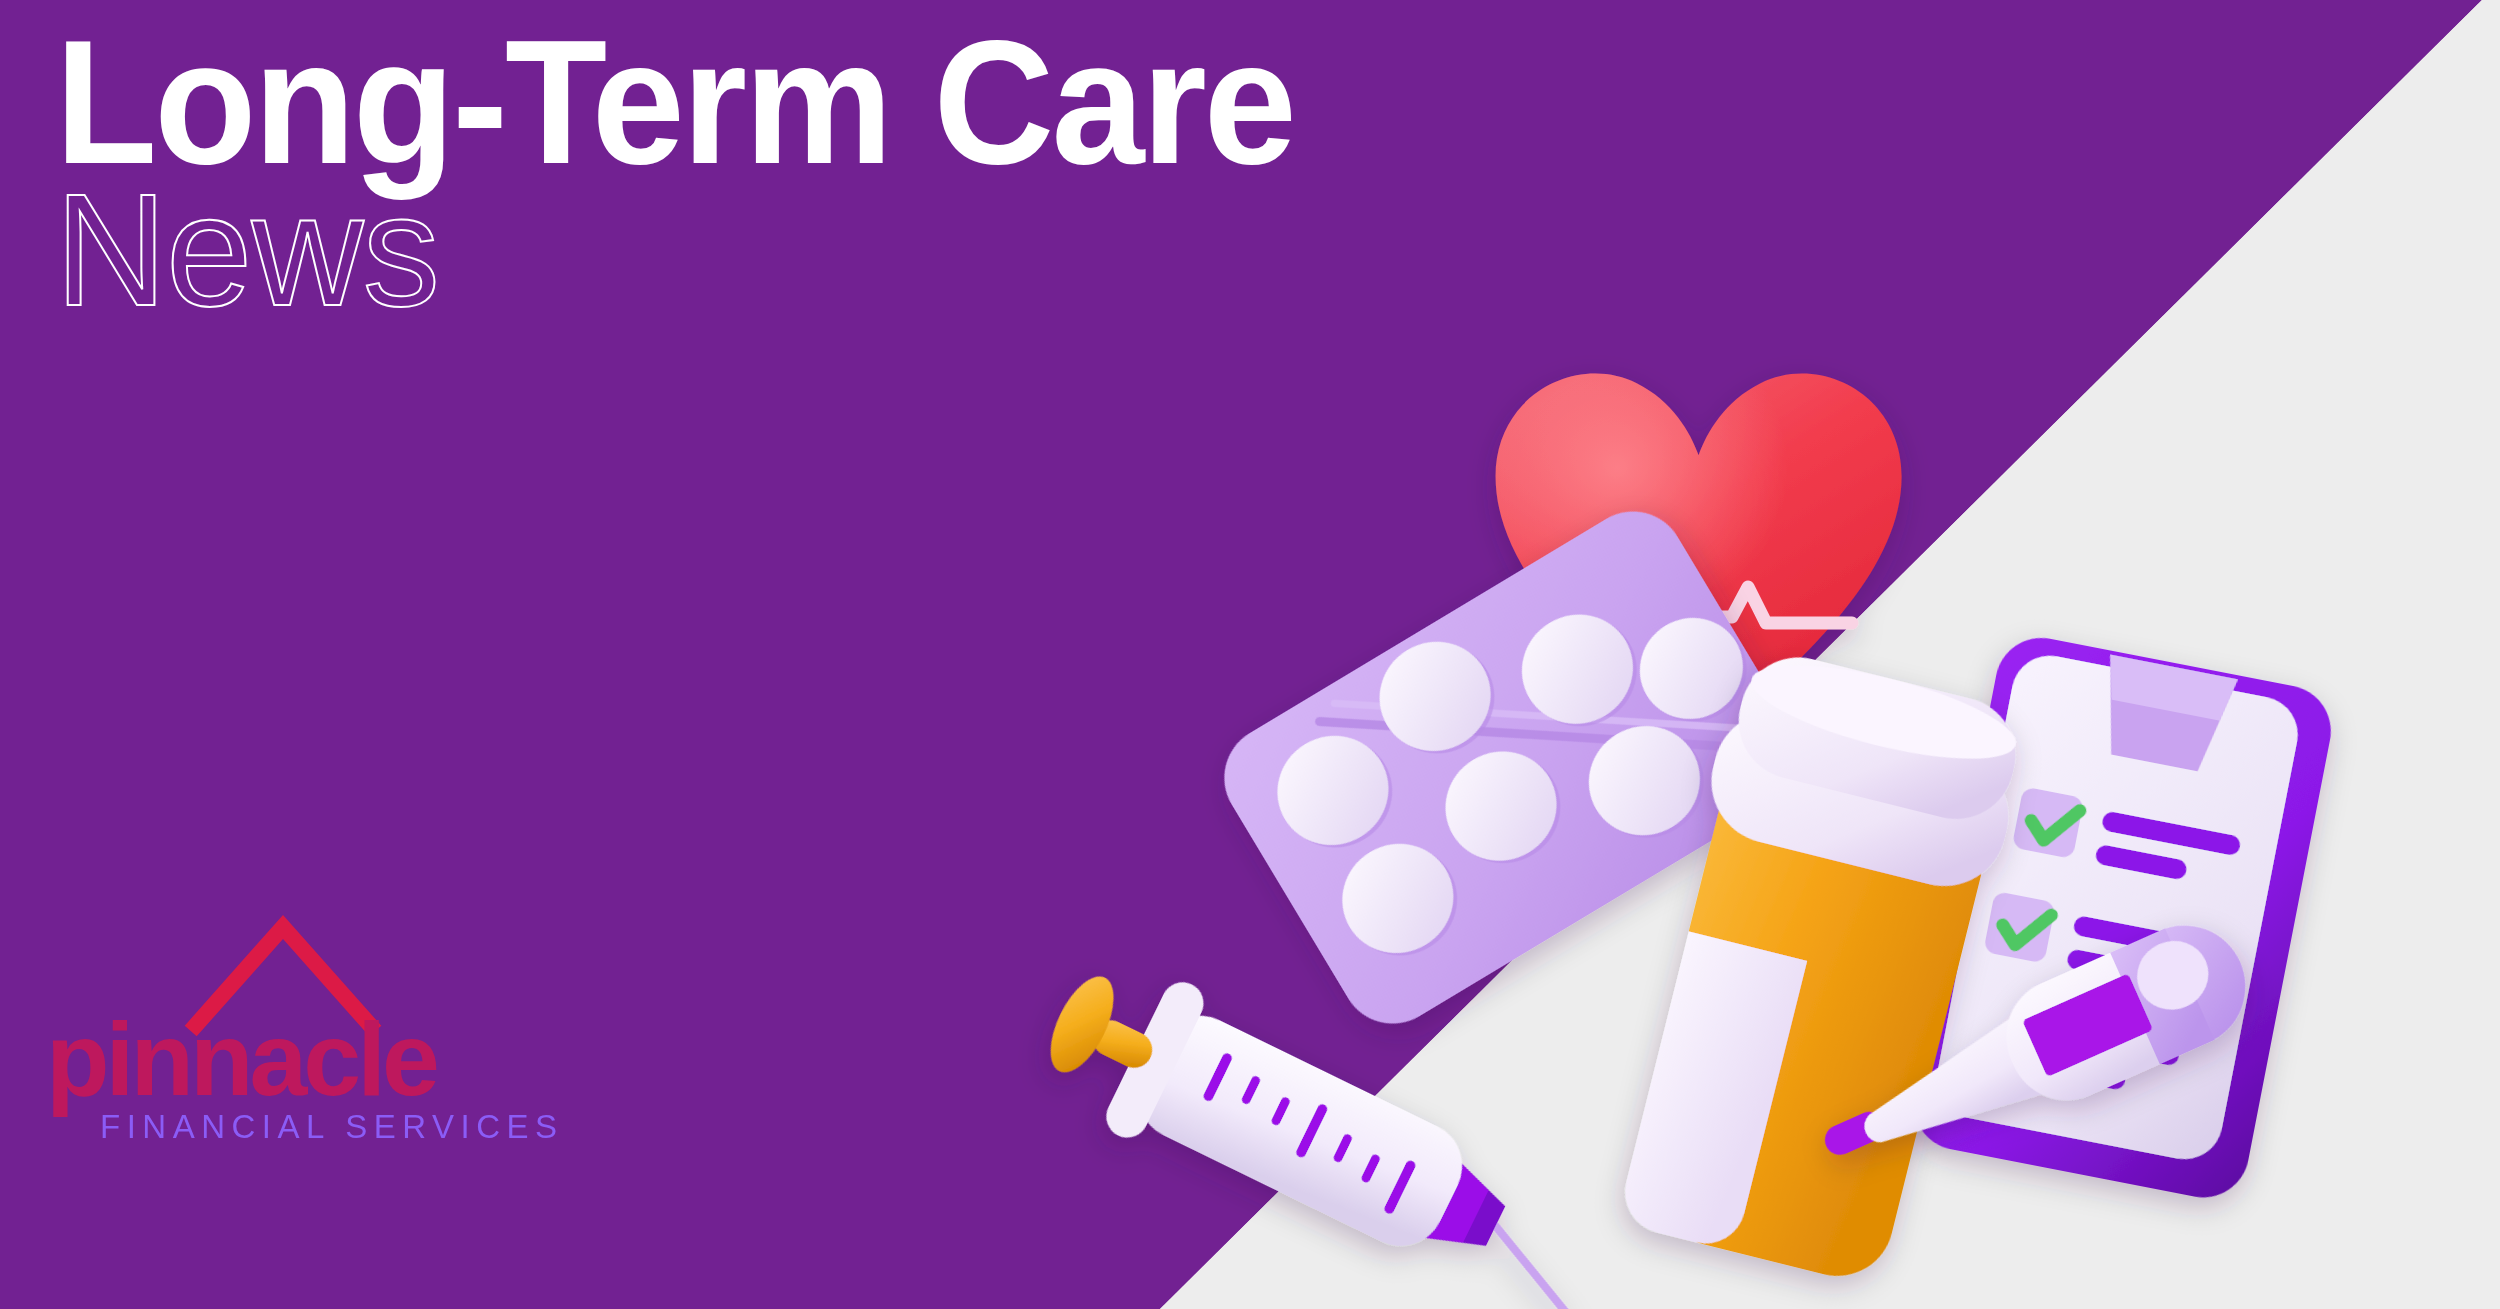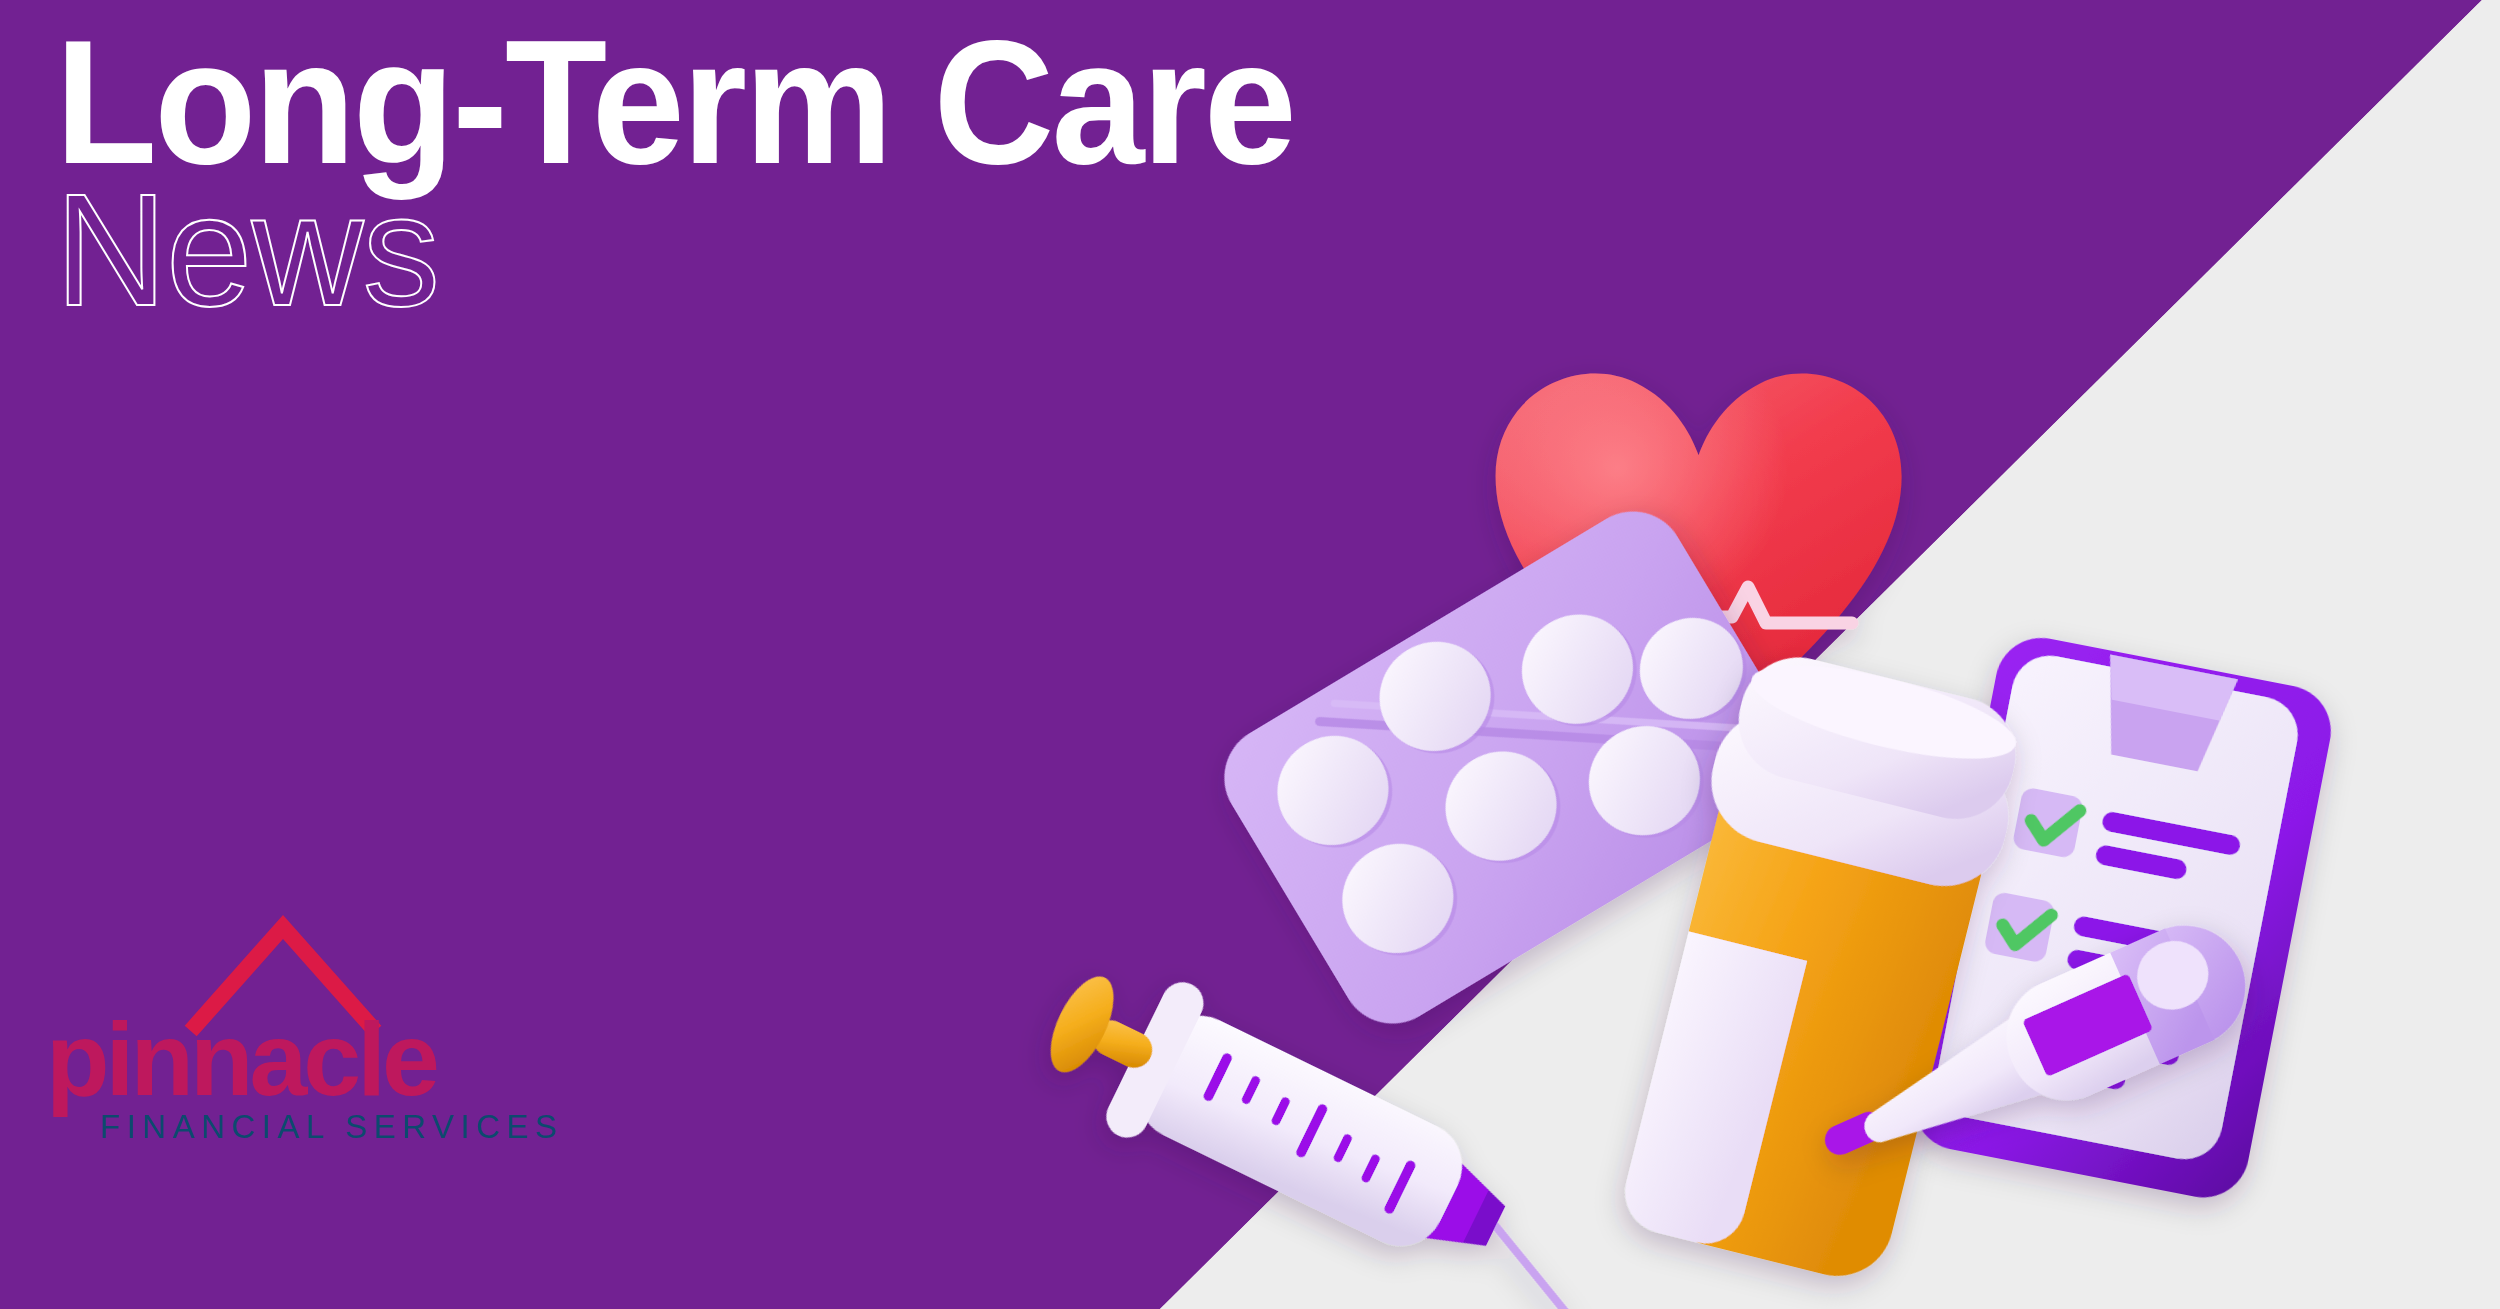--- a/index.html
+++ b/index.html
@@ -64,21 +64,21 @@
     position:absolute;left:-2px;top:102px;
     color:#be185d;
     font-family:"Liberation Sans", sans-serif;
     font-weight:700;
     font-size:104px;
     letter-spacing:-4px;
     line-height:1;
   }
   .logo-sub{
     position:absolute;left:52px;top:205px;
-    color:#0c4a6e;
+    color:#8b5cf6;
     font-family:"Liberation Sans", sans-serif;
     font-weight:400;
     font-size:33px;
     letter-spacing:6.5px;
     line-height:1;
     white-space:nowrap;
   }
 
   
   .illustration{

